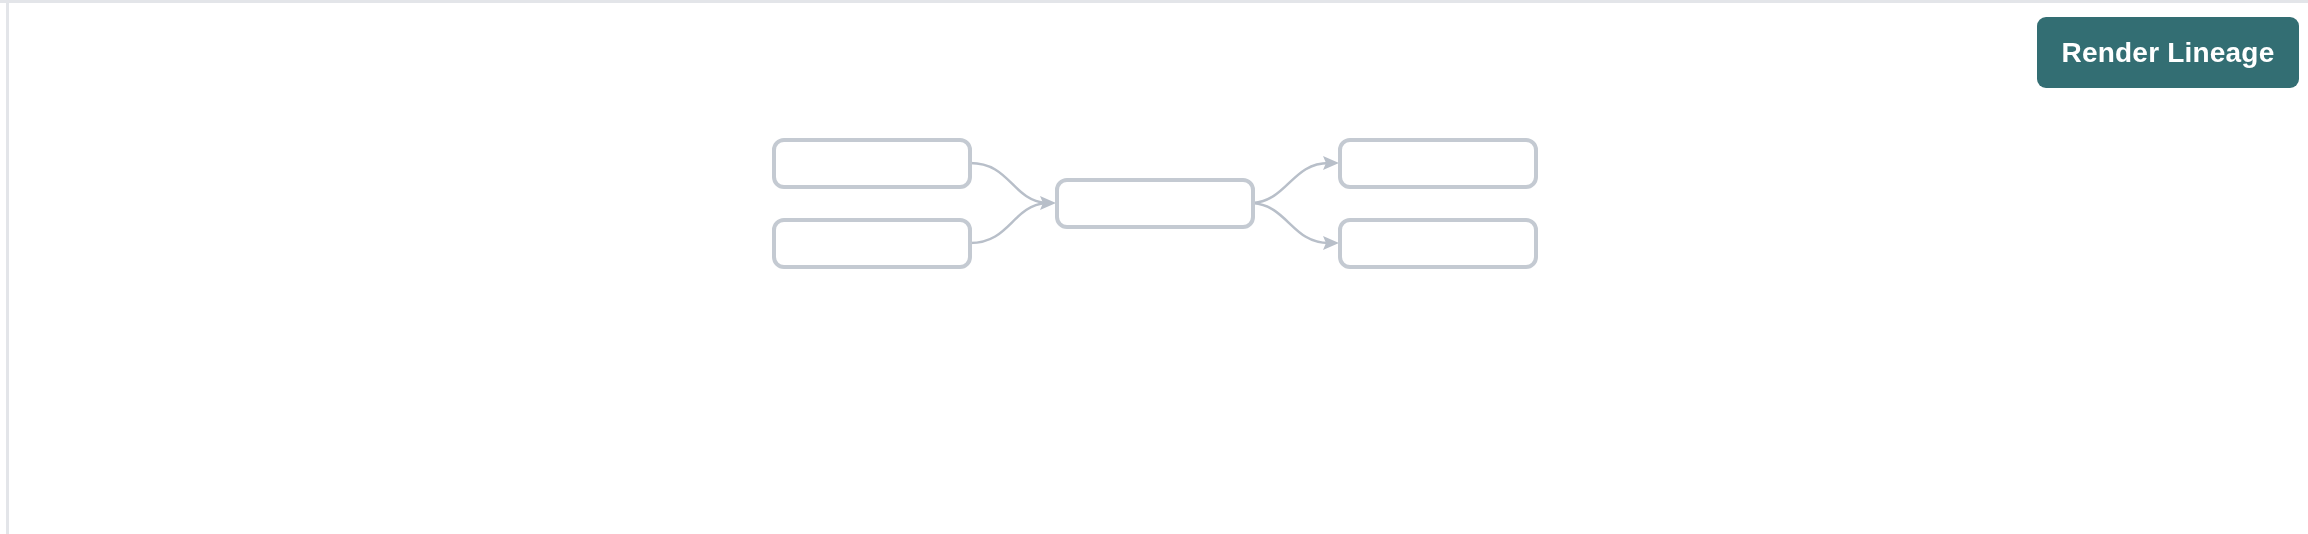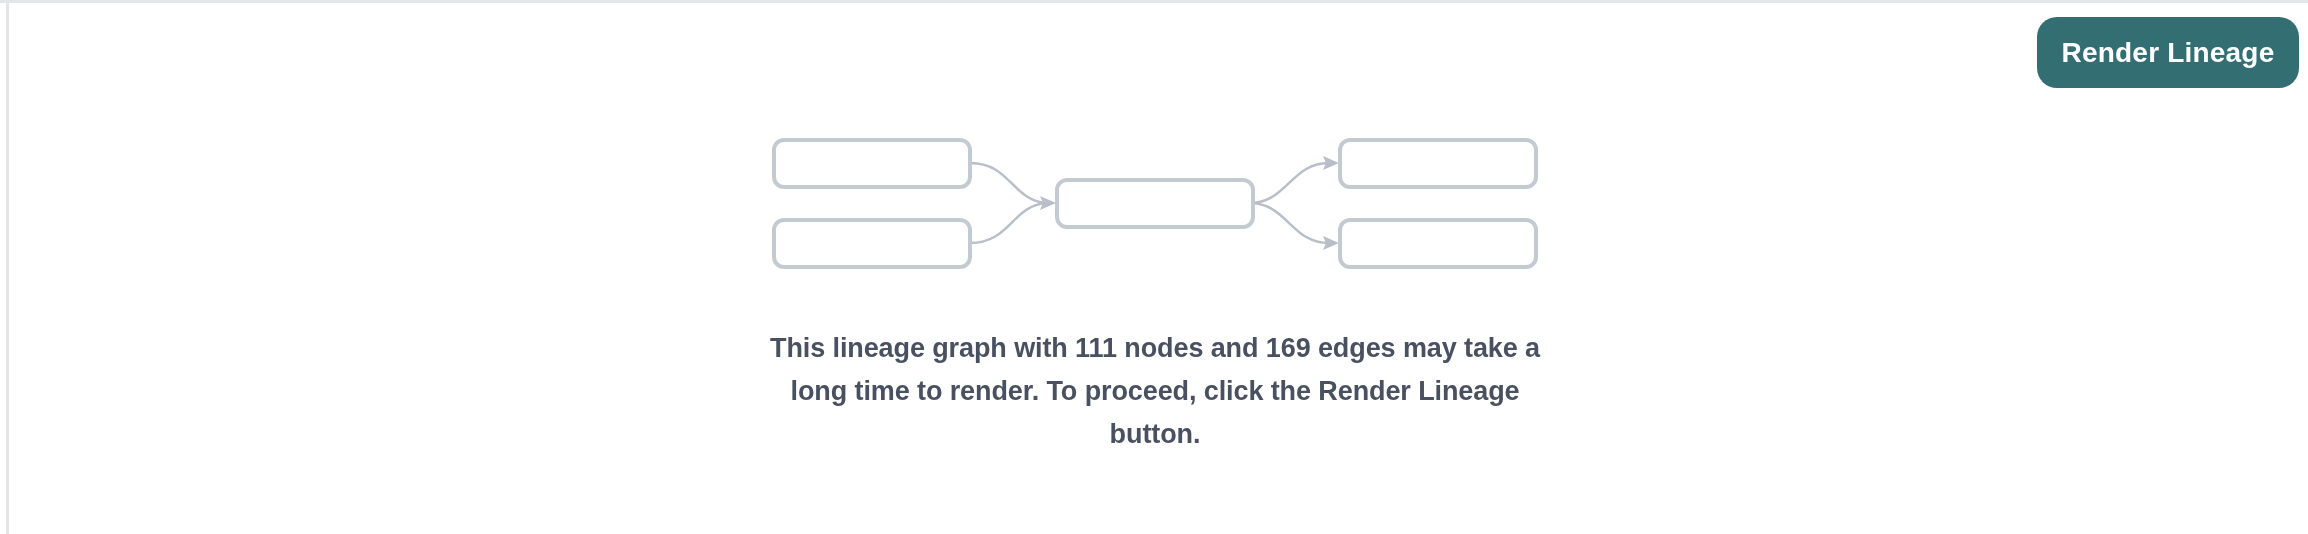--- a/index.html
+++ b/index.html
@@ -42,21 +42,21 @@
   }
 
   
   .render-button {
     position: absolute;
     left: 2037px;
     top: 17px;
     width: 262px;
     height: 71px;
     border: none;
-    border-radius: 20px;
+    border-radius: 9px;
     background: #336e73;
     color: #ffffff;
     font-family: "Liberation Sans", sans-serif;
     font-size: 28px;
     font-weight: bold;
     letter-spacing: 0.2px;
     cursor: pointer;
     padding: 16px;
     display: flex;
     align-items: center;
@@ -133,15 +133,14 @@
       <path class="garrow" d="M 1339 243 L 1323 236 L 1326 243 L 1323 250 Z"></path>
 
       <rect class="gnode" x="774" y="140" width="196" height="47" rx="10" ry="10"></rect>
       <rect class="gnode" x="774" y="220" width="196" height="47" rx="10" ry="10"></rect>
       <rect class="gnode" x="1057" y="180" width="196" height="47" rx="10" ry="10"></rect>
       <rect class="gnode" x="1340" y="140" width="196" height="47" rx="10" ry="10"></rect>
       <rect class="gnode" x="1340" y="220" width="196" height="47" rx="10" ry="10"></rect>
     </svg>
   </div>
 
-  <div class="message">This lineage graph with 111 nodes and 169 edges may take a long time to render. To proceed, click the Render Lineage button.</div>
 
 </div>
 
 </body></html>

